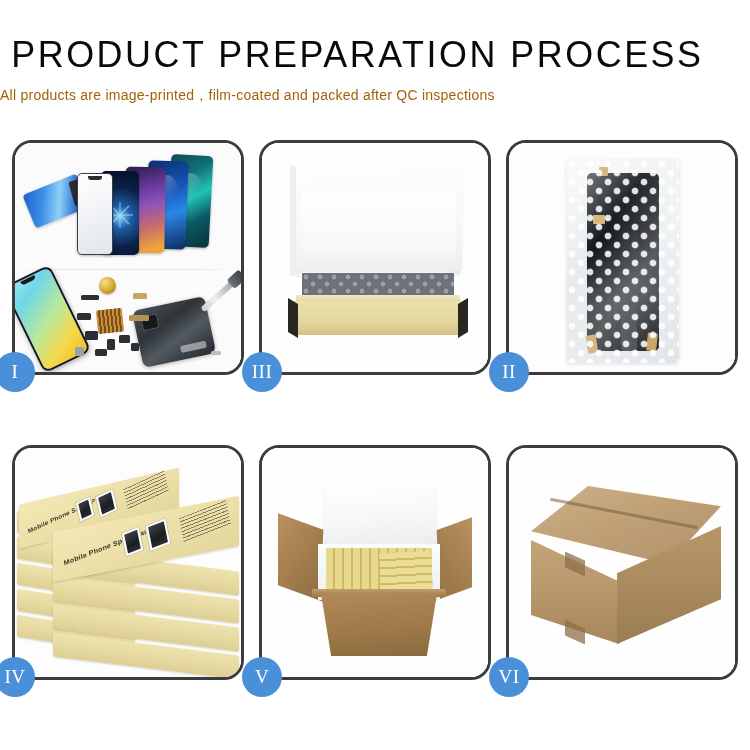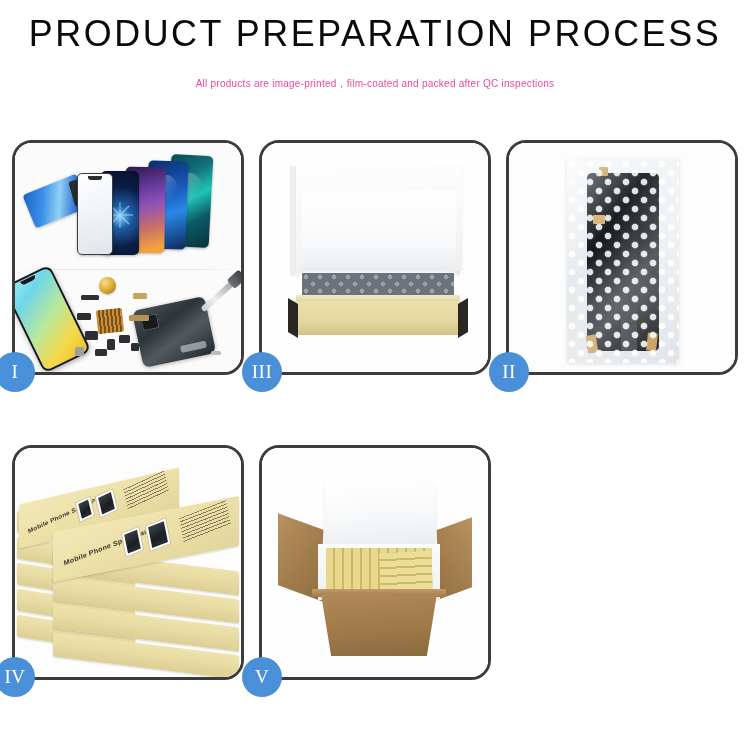--- a/index.html
+++ b/index.html
@@ -10,39 +10,39 @@
   body {
     width: 750px;
     height: 750px;
     font-family: "Liberation Sans", sans-serif;
     overflow: hidden;
     position: relative;
   }
 
   
   .header {
-    text-align: center;
-    padding-top: 15px;
+    text-align: left;
+    padding-top: 36px;
   }
   .main-title {
     font-family: "Liberation Sans", sans-serif;
     font-size: 37px;
     font-weight: 400;
     color: #0a0a0a;
     letter-spacing: 2.6px;
     line-height: 1.05;
     white-space: nowrap;
     transform: scaleX(0.97);
   }
   .sub-title {
-    margin-top: 23px;
+    margin-top: 12px;
     font-family: "Liberation Sans", sans-serif;
-    font-size: 10px;
+    font-size: 14px;
     font-weight: 400;
-    color: #ec4899;
+    color: #a16207;
     letter-spacing: 0.25px;
     white-space: nowrap;
   }
 
   
   .grid {
     position: absolute;
     left: 12px;
     top: 140px;
     width: 726px;
@@ -513,14 +513,26 @@
       <div class="p5-lid"></div>
       <div class="p5-inner"></div>
       <div class="p5-goods"></div>
       <div class="p5-goods2"></div>
       <div class="p5-rim"></div>
       <div class="p5-front"></div>
     </div>
     <div class="badge">V</div>
   </div>
 
+  <div class="panel">
+    <div class="panel-inner">
+      <div class="p6-bg"></div>
+      <div class="p6-top"></div>
+      <div class="p6-seam"></div>
+      <div class="p6-left"></div>
+      <div class="p6-right"></div>
+      <div class="p6-tape1"></div>
+      <div class="p6-tape2"></div>
+    </div>
+    <div class="badge">VI</div>
+  </div>
 
 </div>
 
 </body></html>

